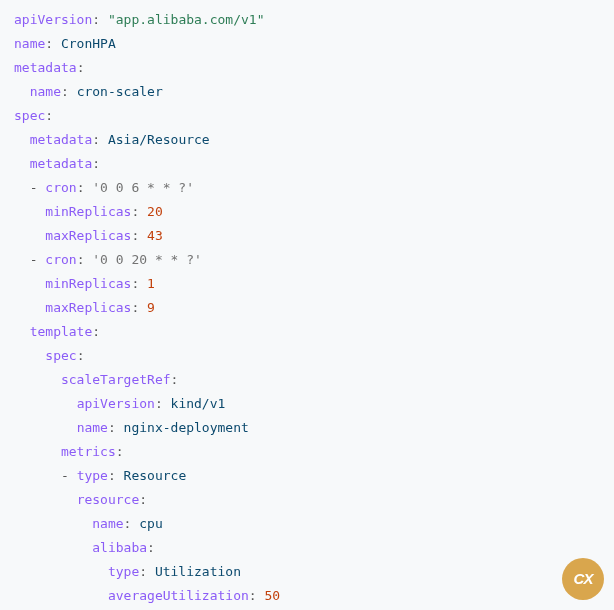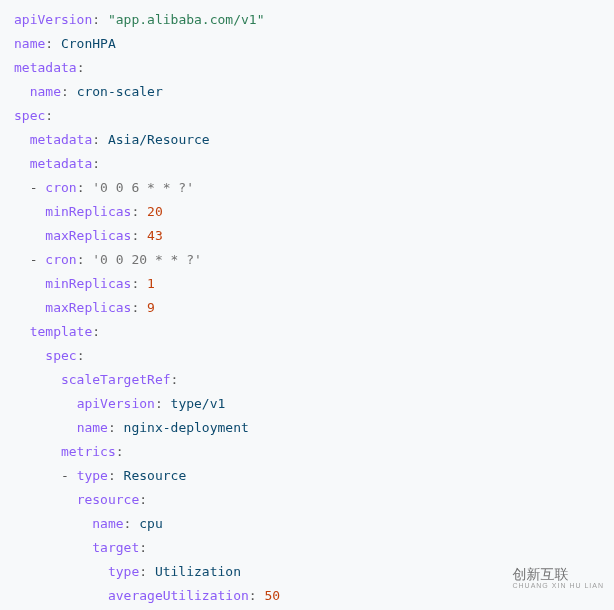--- a/index.html
+++ b/index.html
@@ -78,28 +78,25 @@
   <span class="key">metadata</span><span class="punct">:</span>
   <span class="punct">-</span> <span class="key">cron</span><span class="punct">:</span> <span class="str">'0 0 6 * * ?'</span>
     <span class="key">minReplicas</span><span class="punct">:</span> <span class="num">20</span>
     <span class="key">maxReplicas</span><span class="punct">:</span> <span class="num">43</span>
   <span class="punct">-</span> <span class="key">cron</span><span class="punct">:</span> <span class="str">'0 0 20 * * ?'</span>
     <span class="key">minReplicas</span><span class="punct">:</span> <span class="num">1</span>
     <span class="key">maxReplicas</span><span class="punct">:</span> <span class="num">9</span>
   <span class="key">template</span><span class="punct">:</span>
     <span class="key">spec</span><span class="punct">:</span>
       <span class="key">scaleTargetRef</span><span class="punct">:</span>
-        <span class="key">apiVersion</span><span class="punct">:</span> <span class="val">type/v1</span>
+        <span class="key">apiVersion</span><span class="punct">:</span> <span class="val">kind/v1</span>
         <span class="key">name</span><span class="punct">:</span> <span class="val">nginx-deployment</span>
       <span class="key">metrics</span><span class="punct">:</span>
       <span class="punct">-</span> <span class="key">type</span><span class="punct">:</span> <span class="val">Resource</span>
         <span class="key">resource</span><span class="punct">:</span>
           <span class="key">name</span><span class="punct">:</span> <span class="val">cpu</span>
-          <span class="key">target</span><span class="punct">:</span>
+          <span class="key">alibaba</span><span class="punct">:</span>
             <span class="key">type</span><span class="punct">:</span> <span class="val">Utilization</span>
             <span class="key">averageUtilization</span><span class="punct">:</span> <span class="num">50</span></pre>
 
 <div class="watermark">
-  <div>
-    <div class="wm-text">创新互联</div>
-    <div class="wm-sub">CHUANG XIN HU LIAN</div>
-  </div>
+  <div class="wm-icon">CX</div>
 </div>
 
 </body></html>

